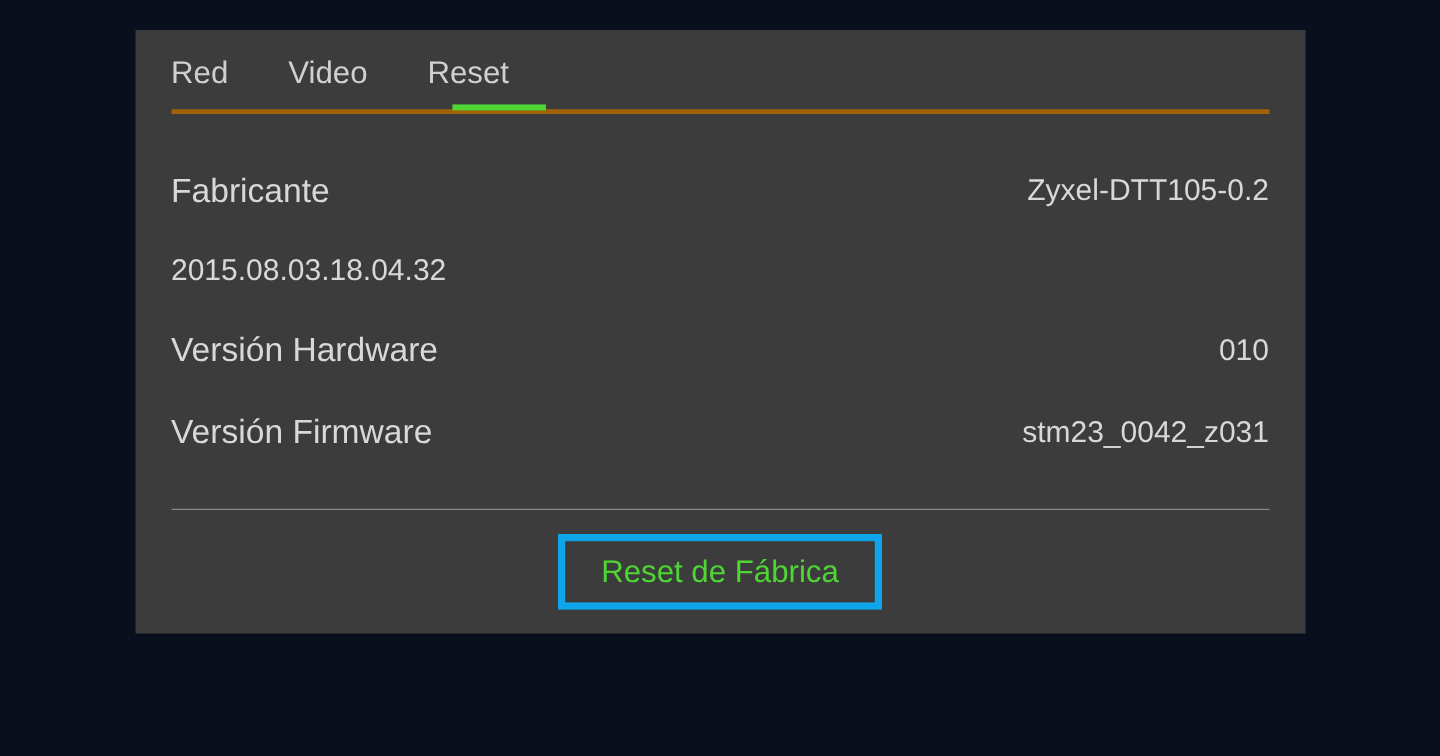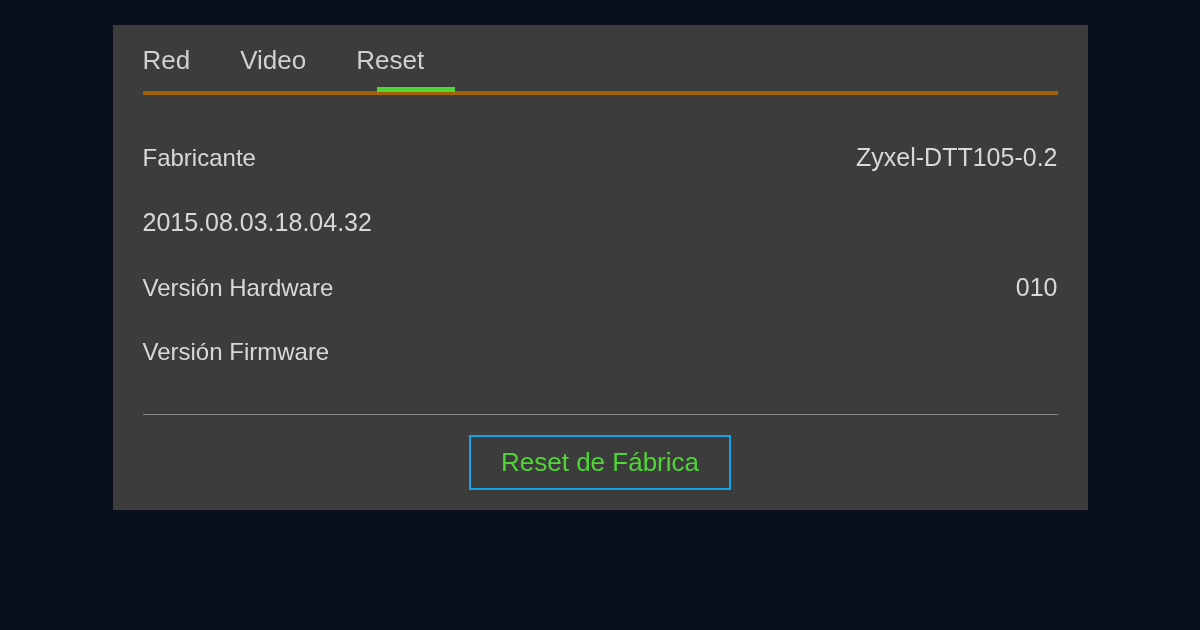--- a/index.html
+++ b/index.html
@@ -48,37 +48,37 @@
       padding: 0 0 30px 0;
     }
     .info-row {
       display: flex;
       justify-content: space-between;
       align-items: center;
       padding: 18px 0;
     }
     .info-label {
       color: #d8d8d8;
-      font-size: 24px;
+      font-size: 28px;
     }
     .info-value {
       color: #d8d8d8;
       font-size: 25px;
     }
     .divider {
       height: 1px;
       background-color: #888;
       margin-bottom: 20px;
     }
     .button-container {
       display: flex;
       justify-content: center;
     }
     .reset-button {
-      border: 2px solid #0ea5e9;
+      border: 6px solid #0ea5e9;
       color: #4fd635;
       font-size: 26px;
       padding: 10px 30px;
       background: transparent;
       cursor: pointer;
     }
   </style>
 </head>
 <body>
 
@@ -97,20 +97,21 @@
     </div>
     <div class="info-row">
       <span class="info-value">2015.08.03.18.04.32</span>
     </div>
     <div class="info-row">
       <span class="info-label">Versión Hardware</span>
       <span class="info-value">010</span>
     </div>
     <div class="info-row">
       <span class="info-label">Versión Firmware</span>
+      <span class="info-value">stm23_0042_z031</span>
     </div>
   </div>
 
   <div class="divider"></div>
 
   <div class="button-container">
     <div class="reset-button">Reset de Fábrica</div>
   </div>
 </div>
 

